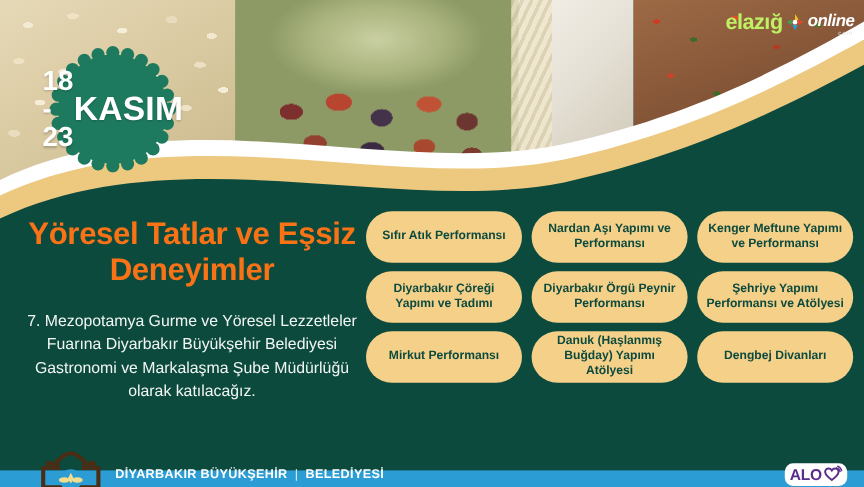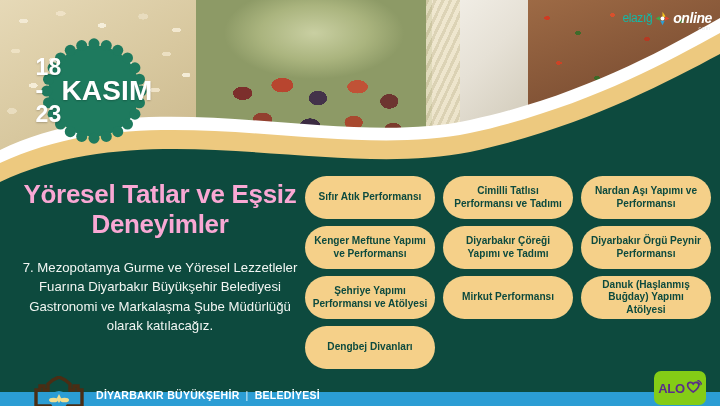--- a/index.html
+++ b/index.html
@@ -91,48 +91,48 @@
      position:absolute;inset:0;display:flex;flex-direction:row;
      align-items:center;justify-content:center;color:#ffffff;
      font-weight:bold;letter-spacing:.2px;line-height:1.02;
      text-shadow:0 1px 2px rgba(0,0,0,.22);
   }
   .date-badge .d-range{font-size:23px;}
   .date-badge .d-month{font-size:28px;}
 
   
   .brand-logo{position:absolute;right:8px;top:8px;height:20px;display:flex;align-items:center;gap:3px;}
-  .brand-logo .bl-elazig{font-size:12px;font-weight:normal;color:#14b8a6;letter-spacing:-.4px;}
+  .brand-logo .bl-elazig{font-size:18px;font-weight:bold;color:#bef264;letter-spacing:-.4px;}
   .brand-logo .bl-mark{width:15px;height:15px;position:relative;}
   .brand-logo .bl-online{font-size:14px;font-weight:bold;color:#ffffff;letter-spacing:-.4px;font-style:italic;}
   .brand-logo .bl-com{position:absolute;right:1px;bottom:-4px;font-size:5px;color:#dfe3e8;letter-spacing:1px;}
 
   
   .headline{position:absolute;left:18px;top:180px;width:284px;text-align:center;
-     color:#f9a8d4;font-weight:bold;font-size:26px;line-height:1.14;letter-spacing:-.3px;}
+     color:#f97316;font-weight:bold;font-size:26px;line-height:1.14;letter-spacing:-.3px;}
   .subtext{position:absolute;left:16px;top:258px;width:288px;text-align:center;
      color:#f2f6f3;font-size:13.2px;line-height:1.47;}
 
   
   .pill-grid{position:absolute;left:305px;top:176px;width:406px;
      display:grid;grid-template-columns:repeat(3,1fr);gap:7px 8px;}
   .pill{background:#f5d089;border-radius:999px;height:43px;
      display:flex;align-items:center;justify-content:center;text-align:center;
      color:#0d4a3e;font-size:10.1px;line-height:1.22;font-weight:600;
      padding:0 7px;box-sizing:border-box;}
 
   
   .bottom-bar{position:absolute;left:0;bottom:0;width:720px;height:14px;background:#2b9dd4;}
   .muni-logo{position:absolute;left:30px;bottom:0;width:58px;height:30px;}
   .bottom-text{position:absolute;left:96px;bottom:-1px;height:24px;display:flex;align-items:center;
      color:#ffffff;font-size:10.5px;font-weight:bold;letter-spacing:.3px;white-space:nowrap;overflow:hidden;}
   .bottom-text .sep{margin:0 6px;opacity:.85;font-weight:normal;}
 
-  .alo-badge{position:absolute;right:14px;bottom:1px;width:52px;height:34px;
-     background:#84cc16;border-radius:7px;display:flex;align-items:center;justify-content:center;gap:1px;}
+  .alo-badge{position:absolute;right:14px;bottom:1px;width:52px;height:19px;
+     background:#ffffff;border-radius:7px;display:flex;align-items:center;justify-content:center;gap:1px;}
   .alo-badge .alo-text{color:#5a2d8a;font-size:13px;font-weight:bold;letter-spacing:-.3px;}
 </style>
 </head>
 <body>
 
 <div id="poster">
 
   <div class="photo-band">
     <div class="photo-seg seg-beans"></div>
     <div class="photo-seg seg-pot"></div>
@@ -199,21 +199,20 @@
       <span class="bl-online">online</span>
       <span class="bl-com">com</span>
     </span>
   </div>
 
   <div class="headline">Yöresel Tatlar ve Eşsiz Deneyimler</div>
   <div class="subtext">7. Mezopotamya Gurme ve Yöresel Lezzetleler Fuarına Diyarbakır Büyükşehir Belediyesi Gastronomi ve Markalaşma Şube Müdürlüğü olarak katılacağız.</div>
 
   <div class="pill-grid">
     <div class="pill">Sıfır Atık Performansı</div>
-    <div class="pill">Cimilli Tatlısı Performansı ve Tadımı</div>
     <div class="pill">Nardan Aşı Yapımı ve Performansı</div>
     <div class="pill">Kenger Meftune Yapımı ve Performansı</div>
     <div class="pill">Diyarbakır Çöreği Yapımı ve Tadımı</div>
     <div class="pill">Diyarbakır Örgü Peynir Performansı</div>
     <div class="pill">Şehriye Yapımı Performansı ve Atölyesi</div>
     <div class="pill">Mirkut Performansı</div>
     <div class="pill">Danuk (Haşlanmış Buğday) Yapımı Atölyesi</div>
     <div class="pill">Dengbej Divanları</div>
   </div>
 

